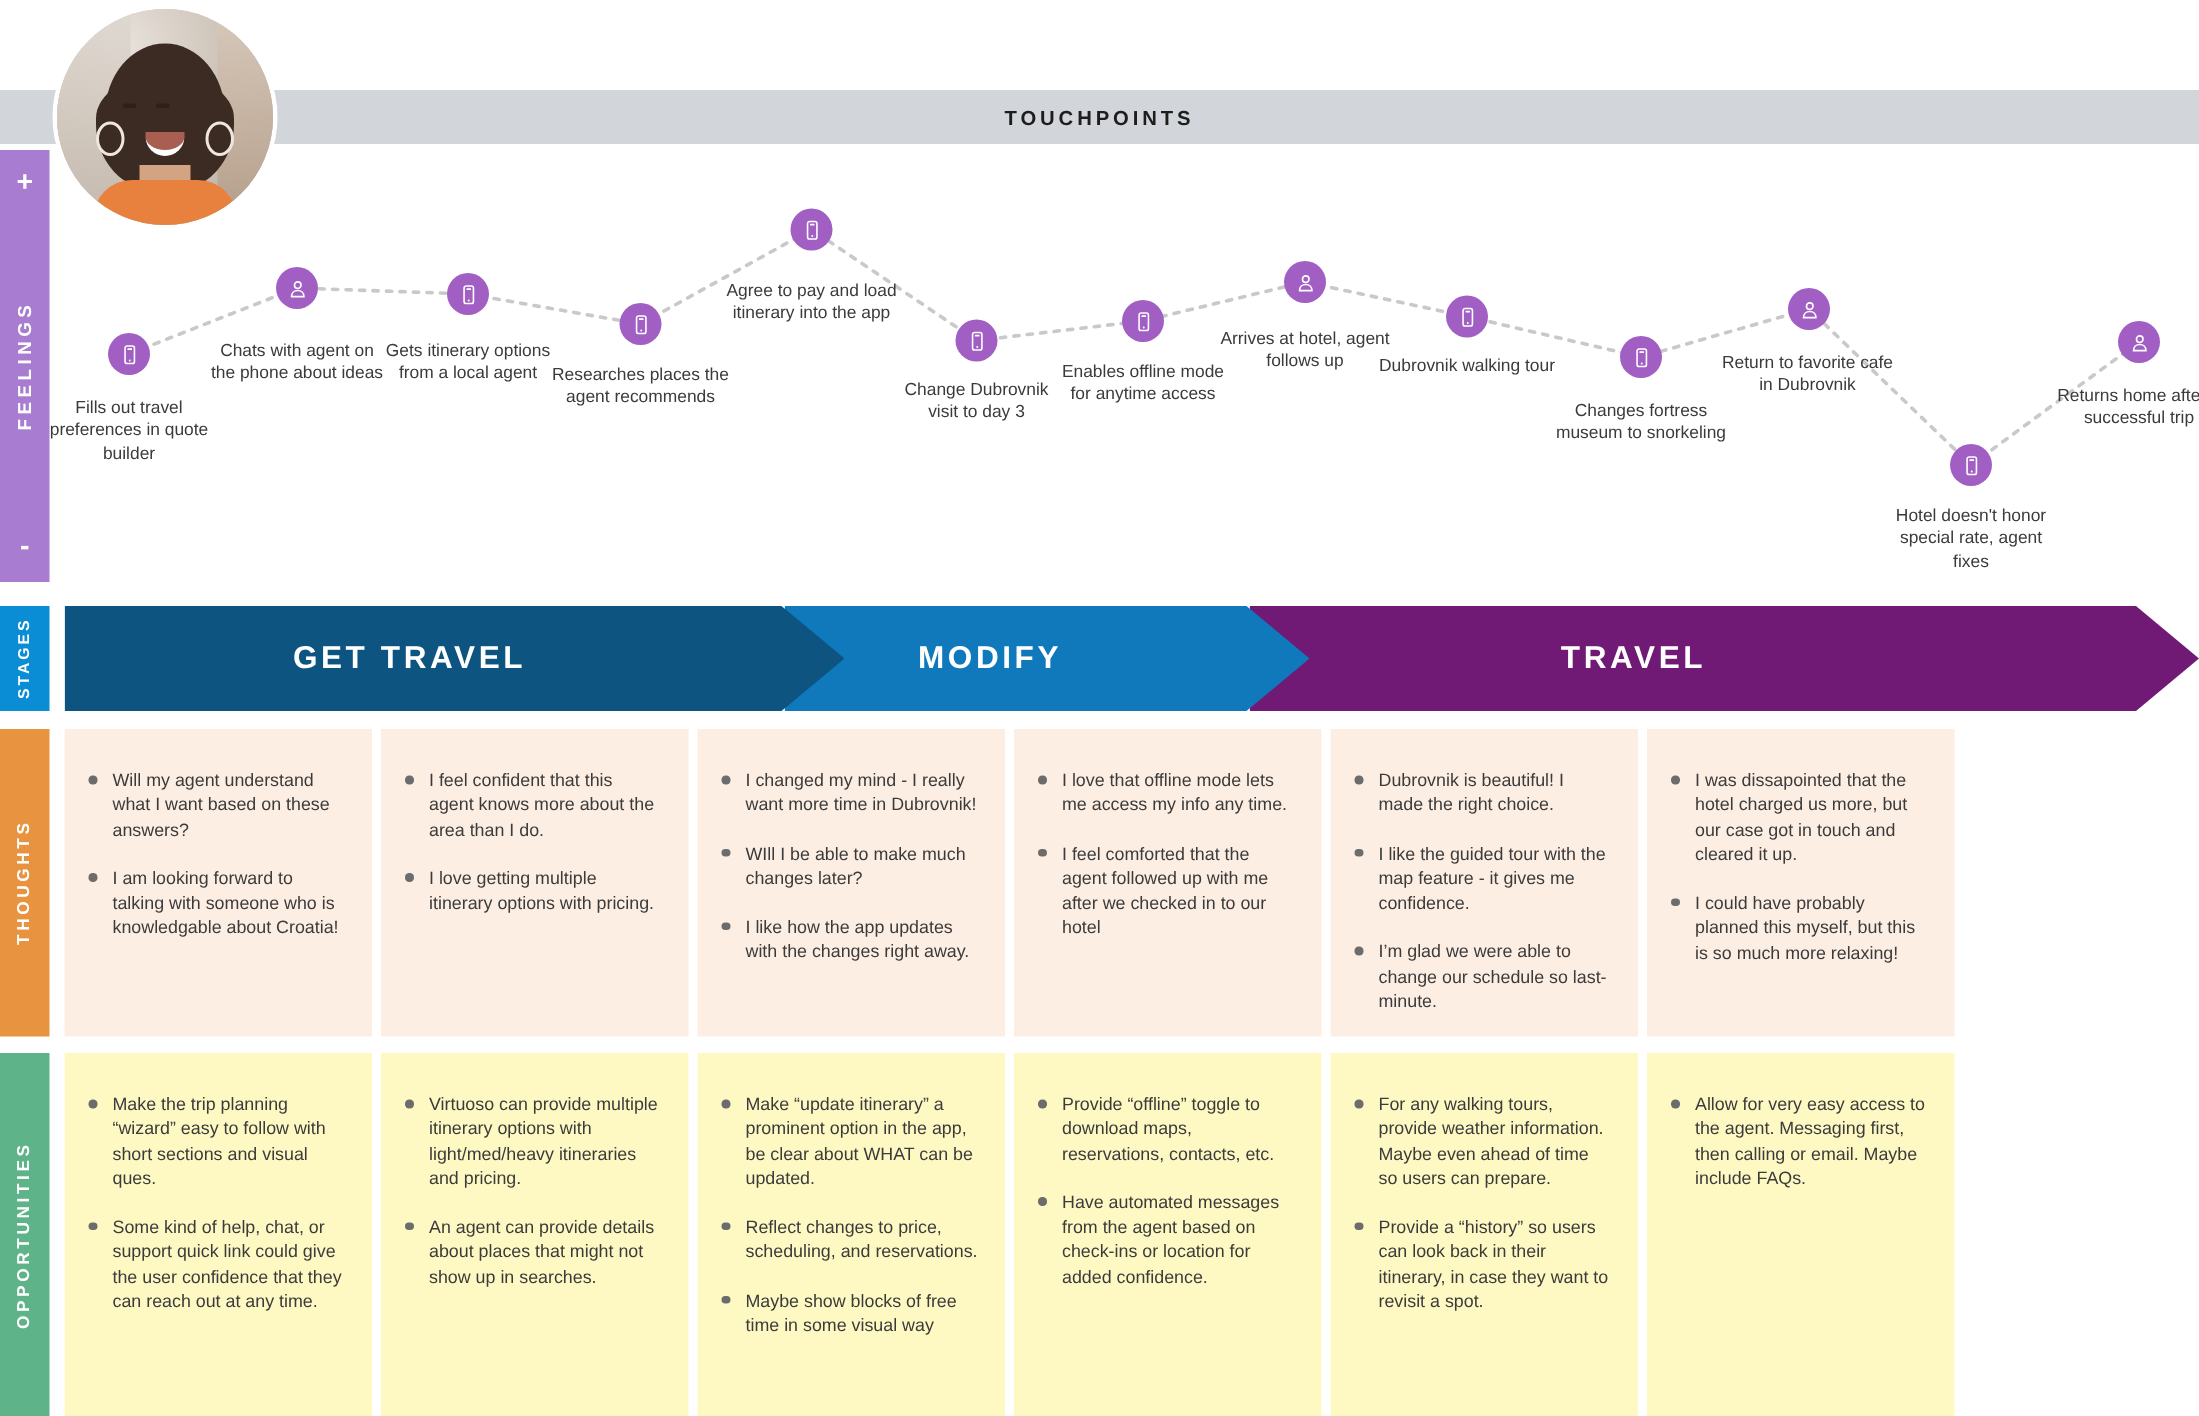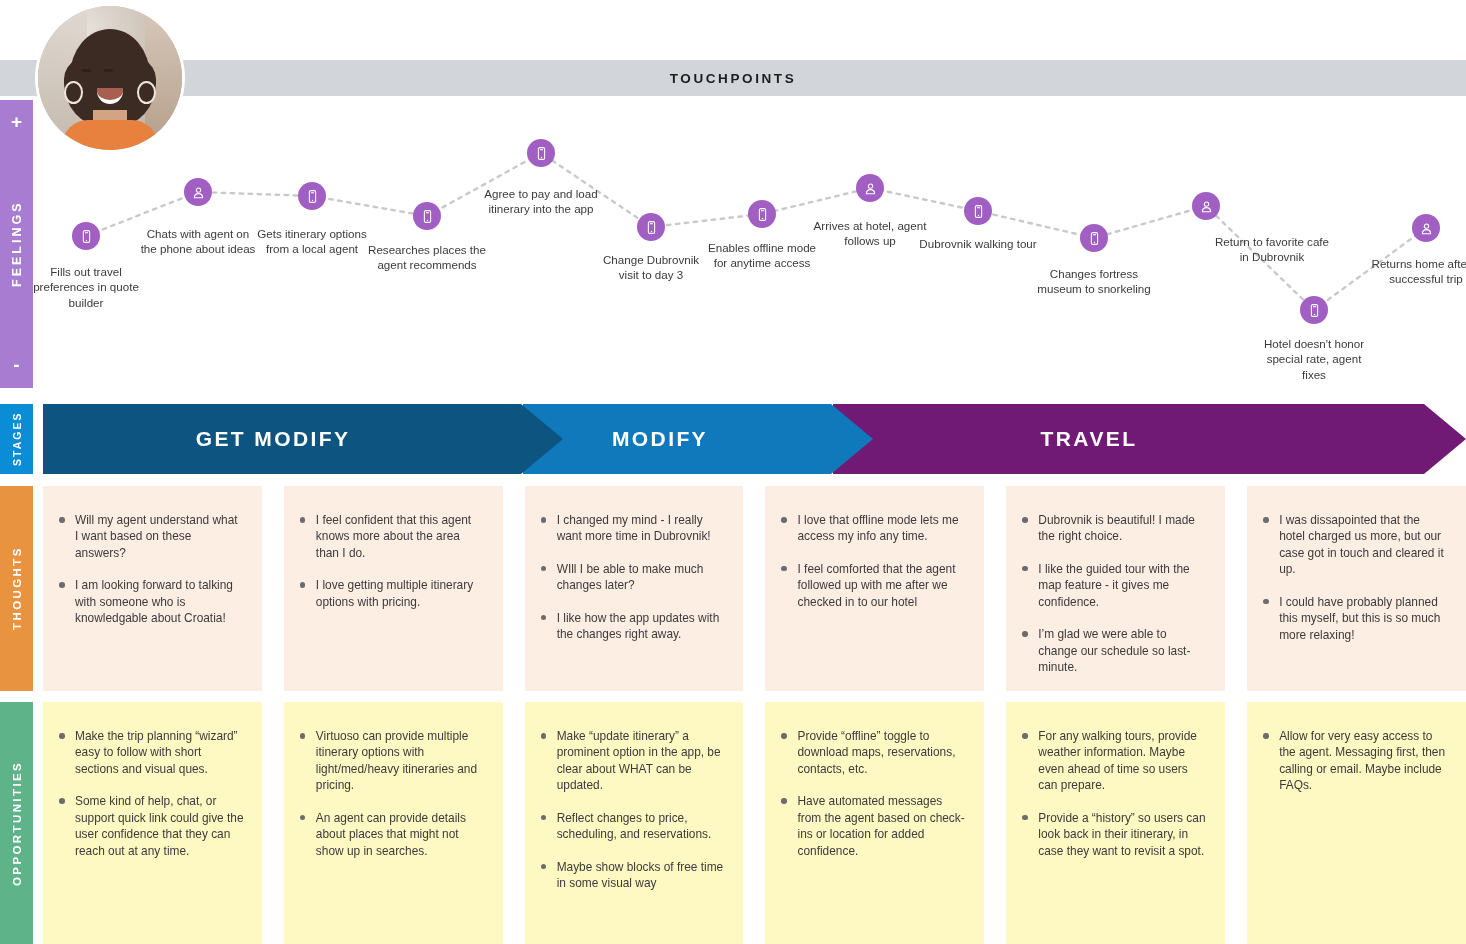--- a/index.html
+++ b/index.html
@@ -254,23 +254,23 @@
     font-size: 11.5px;
     font-weight: bold;
     letter-spacing: 2.4px;
   }
   #thoughts-rail { top: 486px; height: 205px; background: #e8933f; }
   #opps-rail     { top: 702px; height: 242px; background: #5fb389; }
 
   .cards-row {
     position: absolute;
     left: 43px;
-    width: 1423px;
+    width: 1260px;
     display: flex;
-    gap: 22px;
+    gap: 6px;
   }
   #thoughts-row { top: 486px; height: 205px; }
   #opps-row     { top: 702px; height: 242px; }
 
   .card {
     flex: 1 1 0;
     padding: 26px 18px 14px 14px;
     box-sizing: border-box;
   }
   #thoughts-row .card { background: #fdeee3; }
@@ -433,21 +433,21 @@
       </div>
       <div class="jlabel" style="left: 1061px; top: 170px;">Changes fortress museum to snorkeling</div>
       <div class="jnode" style="left: 1173px; top: 110px;">
         <span>
           <svg width="15" height="15" viewBox="0 0 24 24" fill="none" stroke="#ffffff" stroke-width="1.7">
             <circle cx="12" cy="8.2" r="3.5"></circle>
             <path d="M5.4 20.4c0-4 2.9-6.6 6.6-6.6s6.6 2.6 6.6 6.6z"></path>
           </svg>
         </span>
       </div>
-      <div class="jlabel" style="left: 1239px; top: 138px;">Return to favorite cafe in Dubrovnik</div>
+      <div class="jlabel" style="left: 1172px; top: 138px;">Return to favorite cafe in Dubrovnik</div>
       <div class="jnode" style="left: 1281px; top: 214px;">
         <span>
           <svg width="15" height="15" viewBox="0 0 24 24" fill="none" stroke="#ffffff" stroke-width="1.7">
             <rect x="7" y="2.6" width="10" height="18.8" rx="2.2"></rect>
             <line x1="9.6" y1="6" x2="14.4" y2="6"></line>
             <circle cx="12" cy="18.2" r="1.05" fill="#ffffff" stroke="none"></circle>
           </svg>
         </span>
       </div>
       <div class="jlabel" style="left: 1281px; top: 240px;">Hotel doesn't honor special rate, agent fixes</div>
@@ -461,21 +461,21 @@
       </div>
       <div class="jlabel" style="left: 1393px; top: 160px;">Returns home after a successful trip</div>
     </div>
 </div>
 
 <div id="stages-rail">
   <div class="rail-label">STAGES</div>
 </div>
 <div id="stages-band">
     <div class="stage-chev" style="left: 0px; width: 520px; background: rgb(13, 84, 128); z-index: 10; clip-path: polygon(0px 0px, calc(100% - 42px) 0px, 100% 50%, calc(100% - 42px) 100%, 0px 100%);">
-      <span class="stage-text" style="position: absolute; left: 230px; transform: translateX(-50%);">GET MODIFY</span>
+      <span class="stage-text" style="position: absolute; left: 230px; transform: translateX(-50%);">GET TRAVEL</span>
     </div>
     <div class="stage-chev" style="left: 480px; width: 350px; background: rgb(15, 121, 188); z-index: 9; clip-path: polygon(0px 0px, calc(100% - 42px) 0px, 100% 50%, calc(100% - 42px) 100%, 0px 100%);">
       <span class="stage-text" style="position: absolute; left: 137px; transform: translateX(-50%);">MODIFY</span>
     </div>
     <div class="stage-chev" style="left: 790px; width: 633px; background: #701a75; z-index: 8; clip-path: polygon(0px 0px, calc(100% - 42px) 0px, 100% 50%, calc(100% - 42px) 100%, 0px 100%);">
       <span class="stage-text" style="position: absolute; left: 256px; transform: translateX(-50%);">TRAVEL</span>
     </div>
   </div>
 
 <div class="row-rail" id="thoughts-rail">

